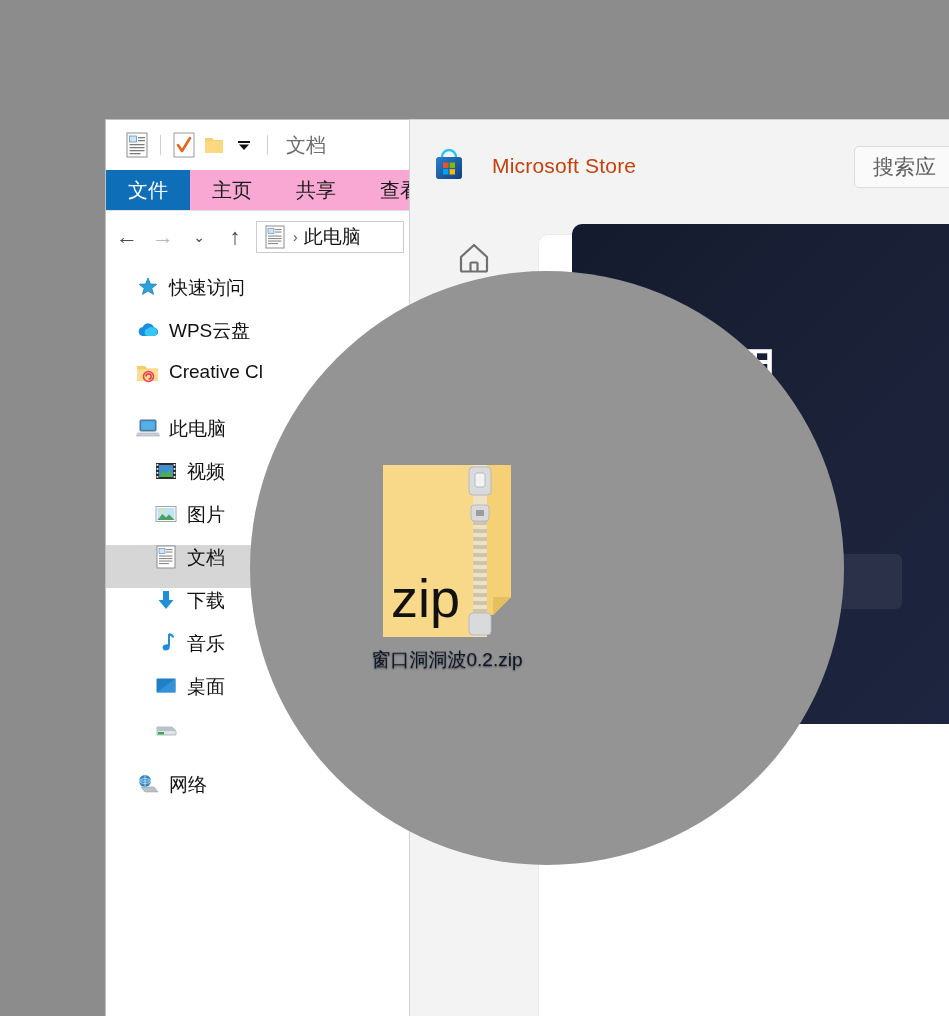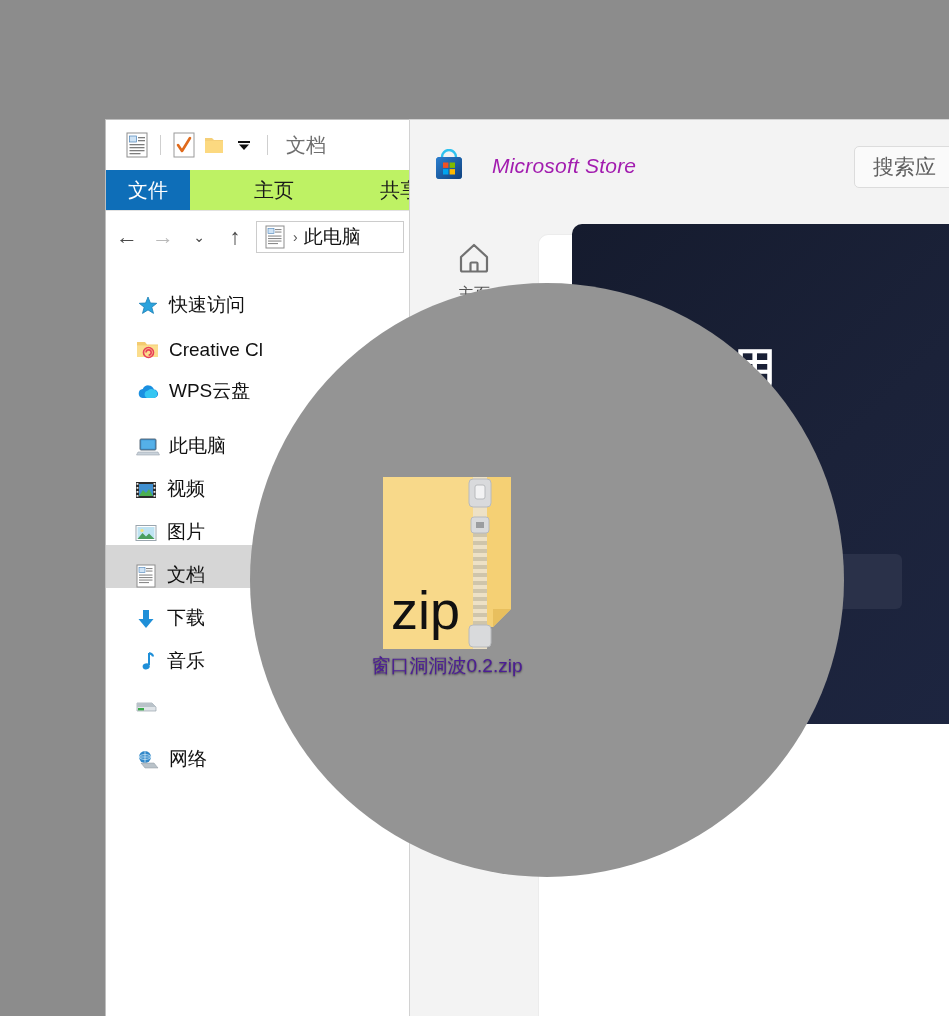--- a/index.html
+++ b/index.html
@@ -17,51 +17,51 @@
     position:absolute;left:106px;top:120px;width:304px;height:896px;
     background:#ffffff;overflow:hidden;
     box-shadow:0 0 0 1px #bfbfbf;
   }
   .exp-titlebar{height:50px;background:#ffffff;display:flex;align-items:center;padding:0 6px;}
   .qat{display:flex;align-items:center;gap:4px;padding-left:12px;}
   .qat-sep{width:1px;height:20px;background:#cfcfcf;margin:0 6px;}
   .qat-icon{width:26px;height:28px;display:flex;align-items:center;justify-content:center;}
   .title-text{font-size:20px;color:#6f6f6f;margin-left:8px;white-space:nowrap;}
 
-  .ribbon-tabs{height:40px;background:#bef264;display:flex;align-items:stretch;gap:42px;}
+  .ribbon-tabs{height:40px;background:#f9a8d4;display:flex;align-items:stretch;}
   .rtab{display:flex;align-items:center;justify-content:center;padding:0 22px;font-size:20px;color:#1a1a1a;white-space:nowrap;}
   .rtab.active{background:#0e6eb8;color:#ffffff;}
   .ribbon-underline{height:1px;background:#e2e2e2;}
 
   .addressbar{height:52px;display:flex;align-items:center;padding:0 6px;gap:6px;background:#fff;}
   .navbtn{width:30px;height:30px;display:flex;align-items:center;justify-content:center;font-size:22px;color:#4a4a4a;}
   .navbtn.dim{color:#b9b9b9;}
   .navbtn.small{font-size:14px;}
   .addrfield{
     flex:1;height:30px;border:1px solid #cccccc;background:#fff;display:flex;align-items:center;
     gap:6px;padding:0 6px;min-width:0;overflow:hidden;
   }
   .addr-crumb{font-size:19px;color:#111;white-space:nowrap;}
   .addr-sep{font-size:14px;color:#555;}
 
   .navpane{padding-top:12px;}
-  .nav-item{display:flex;align-items:flex-end;gap:9px;height:43px;padding-left:30px;white-space:nowrap;font-size:19px;color:#111;}
-  .nav-item.indent{padding-left:28px;}
+  .nav-item{display:flex;align-items:flex-start;gap:9px;height:43px;padding-left:30px;white-space:nowrap;font-size:19px;color:#111;}
+  .nav-item.indent{padding-left:48px;}
   .nav-item.selected{background:#d6d6d6;}
   .nav-gap{height:12px;}
   .nicon{width:24px;height:24px;flex:0 0 24px;display:flex;align-items:center;justify-content:center;}
 
   
   #store{
     position:absolute;left:410px;top:120px;width:539px;height:896px;
     background:#f3f3f3;overflow:hidden;box-shadow:0 0 0 1px #d2d2d2;
   }
   .store-top{height:92px;display:flex;align-items:center;padding:0 0 0 22px;}
   .store-logo{width:34px;height:34px;flex:0 0 34px;}
-  .store-title{font-size:21px;color:#a21caf;margin-left:26px;letter-spacing:.2px;white-space:nowrap;font-style:italic;}
+  .store-title{font-size:21px;color:#c2410c;margin-left:26px;letter-spacing:.2px;white-space:nowrap;}
   .store-search{
     position:absolute;right:-30px;top:26px;width:125px;height:42px;border:1px solid #dcdcdc;
     background:#fafafa;border-radius:5px;display:flex;align-items:center;padding-left:18px;
     font-size:21px;color:#606060;overflow:hidden;white-space:nowrap;box-sizing:border-box;
   }
   .store-body{display:flex;height:804px;}
   .store-nav{width:128px;flex:0 0 128px;padding-top:18px;}
   .snav-item{display:flex;flex-direction:column;align-items:center;gap:4px;padding:8px 0;}
   .snav-label{font-size:16px;color:#555;}
   .store-main{flex:1;position:relative;overflow:hidden;}
@@ -81,29 +81,29 @@
   }
   .hero-h1{position:absolute;left:160px;top:116px;font-size:44px;font-weight:700;color:#fff;white-space:nowrap;}
   .hero-sub{position:absolute;left:175px;top:183px;font-size:25px;color:#e8e8ef;line-height:40px;width:220px;}
   .hero-btn{
     position:absolute;left:240px;top:330px;width:90px;height:55px;border-radius:6px;
     background:#2a3149;
   }
 
   
   #magnifier{
-    position:absolute;left:250px;top:283px;width:594px;height:594px;border-radius:50%;
+    position:absolute;left:250px;top:271px;width:594px;height:594px;border-radius:50%;
     background:#949494;overflow:hidden;
   }
   .zipfile{
     position:absolute;left:62px;top:190px;width:270px;text-align:center;
   }
   .zip-img{width:140px;height:180px;position:relative;margin:0 auto;}
   .zip-label{
-    font-size:19px;color:#4c1d95;white-space:nowrap;
+    margin-top:6px;font-size:19px;color:#0f172a;white-space:nowrap;
     text-shadow:0 1px 2px rgba(0,0,0,.55);
   }
 </style>
 </head>
 <body>
 
 <div id="desktop"></div>
 
 <div id="explorer">
 
@@ -186,38 +186,38 @@
       <span class="nicon">
         <svg width="22" height="22" viewBox="0 0 22 22">
           <path d="M11 2 L13.4 8 L19.8 8.3 L14.8 12.2 L16.5 18.4 L11 14.9 L5.5 18.4 L7.2 12.2 L2.2 8.3 L8.6 8 Z" fill="#2ba3dd" stroke="#1b7fb5" stroke-width=".8"></path>
         </svg>
       </span>
       <span>快速访问</span>
     </div>
 
     <div class="nav-item">
       <span class="nicon">
+        <svg width="24" height="20" viewBox="0 0 24 20">
+          <path d="M6.5 16 A4.6 4.6 0 0 1 6.8 6.9 A6 6 0 0 1 18 7.6 A4.2 4.2 0 0 1 17.8 16 Z" fill="#1a8fe0"></path>
+          <path d="M11 16 A4 4 0 0 1 12 8.4 A5 5 0 0 1 18 7.8 A4.2 4.2 0 0 1 17.8 16 Z" fill="#35c6f2"></path>
+        </svg>
+      </span>
+      <span>WPS云盘</span>
+    </div>
+
+    <div class="nav-item">
+      <span class="nicon">
         <svg width="24" height="22" viewBox="0 0 24 22">
           <path d="M1 4 h8 l2 2.4 h11 V19 H1 Z" fill="#f3cb70"></path>
           <path d="M1 7.4 h21 V19 H1 Z" fill="#fbdd8d"></path>
           <circle cx="12.5" cy="14.5" r="5" fill="none" stroke="#e8405a" stroke-width="1.6"></circle>
           <path d="M10 14.5 a2.6 2.6 0 1 1 2.6 2.6" fill="none" stroke="#e8405a" stroke-width="1.6"></path>
         </svg>
       </span>
       <span>Creative Cl</span>
-    </div>
-
-    <div class="nav-item">
-      <span class="nicon">
-        <svg width="24" height="20" viewBox="0 0 24 20">
-          <path d="M6.5 16 A4.6 4.6 0 0 1 6.8 6.9 A6 6 0 0 1 18 7.6 A4.2 4.2 0 0 1 17.8 16 Z" fill="#1a8fe0"></path>
-          <path d="M11 16 A4 4 0 0 1 12 8.4 A5 5 0 0 1 18 7.8 A4.2 4.2 0 0 1 17.8 16 Z" fill="#35c6f2"></path>
-        </svg>
-      </span>
-      <span>WPS云盘</span>
     </div>
 
     <div class="nav-gap"></div>
 
     <div class="nav-item">
       <span class="nicon">
         <svg width="24" height="22" viewBox="0 0 24 22">
           <rect x="4" y="3" width="16" height="11" rx="1" fill="#2e86c8" stroke="#5f6f7c"></rect>
           <rect x="5.2" y="4.2" width="13.6" height="8.6" fill="#55b0e8"></rect>
           <path d="M2 16 h20 l1.5 3 H.5 Z" fill="#c9d2da" stroke="#9aa5ae" stroke-width=".6"></path>
@@ -291,20 +291,29 @@
       <span class="nicon">
         <svg width="22" height="22" viewBox="0 0 22 22">
           <path d="M14 2 v12" stroke="#1f8fd8" stroke-width="2" fill="none"></path>
           <path d="M14 2 q4 1.2 4 3.6" stroke="#1f8fd8" stroke-width="2" fill="none"></path>
           <ellipse cx="11.2" cy="15.4" rx="3.6" ry="2.9" fill="#1f8fd8" transform="rotate(-16 11.2 15.4)"></ellipse>
         </svg>
       </span>
       <span>音乐</span>
     </div>
 
+    <div class="nav-item indent">
+      <span class="nicon">
+        <svg width="22" height="20" viewBox="0 0 22 20">
+          <rect x="1.5" y="2.5" width="19" height="14" rx="1" fill="#1f7fc4"></rect>
+          <path d="M1.5 16.5 L20.5 2.5 v14 Z" fill="#3a9ade" opacity=".75"></path>
+        </svg>
+      </span>
+      <span>桌面</span>
+    </div>
 
 
 
 
     <div class="nav-item indent">
       <span class="nicon">
         <svg width="24" height="20" viewBox="0 0 24 20">
           <path d="M3 8 h15 l4 4 v4 H3 Z" fill="#dfe4e8" stroke="#9aa5ae" stroke-width=".7"></path>
           <path d="M3 8 h15 l4 4 H3 Z" fill="#b9c2c9"></path>
           <rect x="4" y="13" width="6" height="2.4" fill="#3aa94a"></rect>

